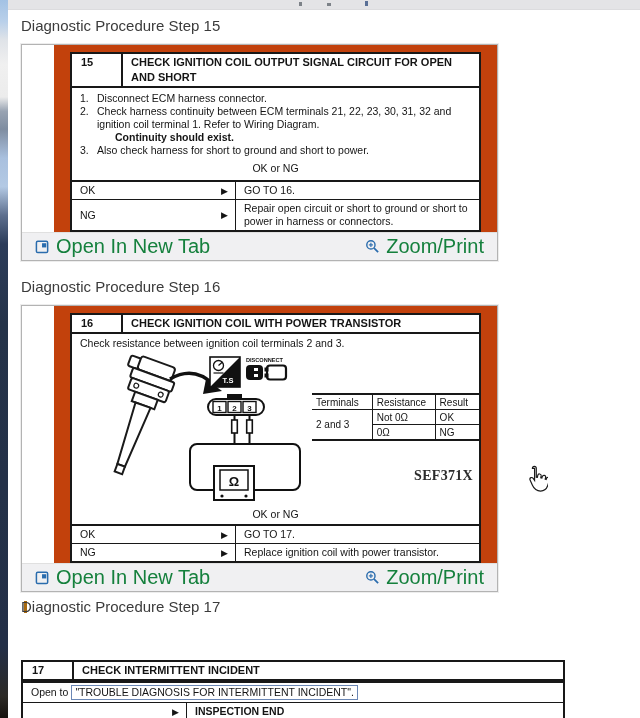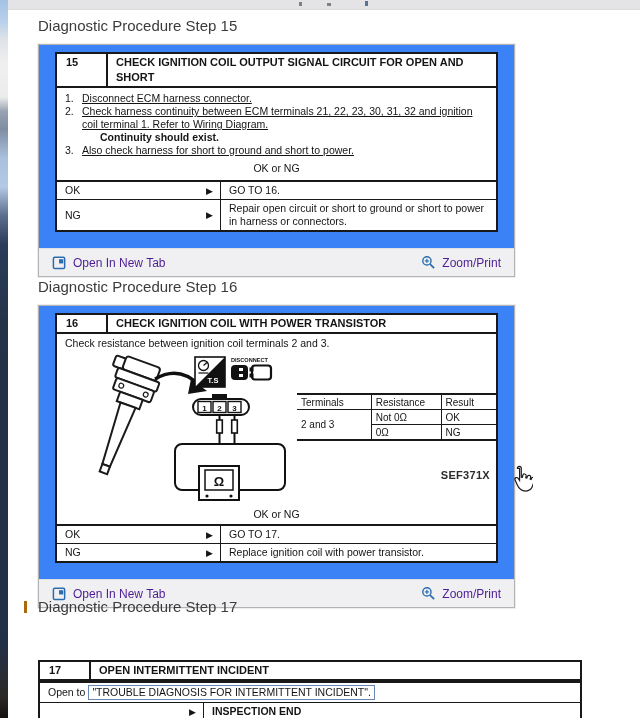--- a/index.html
+++ b/index.html
@@ -10,64 +10,64 @@
   .top-strip{position:absolute;left:0;top:0;width:640px;height:9px;background:#e4e4e6;
              border-bottom:1px solid #dcdcde;}
   .top-mark{position:absolute;background:#7d8288;}
   .left-strip{position:absolute;left:0;top:0;width:8px;height:718px;
     background:linear-gradient(180deg,#a3c2e4 0%,#b9d0ea 3%,#dfe3e8 5.5%,#f0f0f0 9%,
       #ececec 13.5%,#98a3b2 15.5%,#7f8da1 18%,#a9c0de 22%,#b3c9e4 26%,#5d6f8e 30%,
       #2c3c59 34%,#253349 45%,#232f47 90%,#2c2a26 97%,#15120e 100%);}
   .caret-mark{position:absolute;left:24px;top:601px;width:3px;height:12px;background:#a8690f;}
 
   
-  .section{position:absolute;left:38px;width:477px;}
+  .section{position:absolute;left:21px;width:477px;}
   #sec15{top:16px}#sec16{top:277px}#sec17{top:597px}
   .sec-title{font-size:15px;color:#3b3b3b;font-weight:400;margin:0 0 9px 0;line-height:19px;}
 
   .card{background:#fff;border:1px solid #b3b3b3;box-shadow:0 0 0 1px #ededed;}
-  .scan{padding:7px 16px 16px 16px;background:#3b82f6;}
+  .scan{padding:7px 16px 0 16px;background:#c2410c;margin-left:32px;}
 
   
   .dtable{border:2px solid #181818;color:#141414;font-size:10.5px;line-height:13px;background:#fff;}
   .dt-head{display:flex;border-bottom:2px solid #181818;font-weight:bold;font-size:11px;line-height:15px;}
   .dt-no{width:40px;padding:1px 0 1px 9px;border-right:2px solid #181818;}
   .dt-title{padding:1px 8px;flex:1;border-radius:6px;}
   .dt-body{padding:4px 8px 2px 8px;}
   .num-item{display:flex;}
   .num{width:17px;flex:none;}
-  .itext{flex:1;text-decoration:underline;}
+  .itext{flex:1;}
   .bold-line{font-weight:bold;padding-left:35px;}
   .okng{text-align:center;font-weight:normal;font-size:10.5px;padding:5px 0 3px 0;}
   .action-row{display:flex;border-top:1.5px solid #181818;}
   .action-row.first{border-top:2px solid #181818;}
   .ar-left{width:148px;flex:none;display:flex;justify-content:space-between;align-items:center;
            padding:2px 7px 2px 8px;border-right:1.5px solid #181818;}
   .arrow{font-size:9px;line-height:12px;}
   .ar-right{flex:1;padding:2px 8px;}
 
   
   .diag{position:relative;height:150px;margin-top:2px;}
   .intro-line{padding:3px 8px 1px 8px;border-bottom:none;}
   .rtable{position:absolute;left:240px;top:40px;border-collapse:collapse;font-size:10px;
           color:#151515;border-top:2.5px solid #181818;border-bottom:2.5px solid #181818;}
   .rtable td{border:1px solid #1a1a1a;text-align:left;height:14px;padding:0 4px;}
   .rtable td:first-child{border-left:none;}
   .rtable td:last-child{border-right:none;}
   .rtable tr:first-child td{border-top:none;}
   .rtable tr:last-child td{border-bottom:none;}
   .c-term{width:88px}.c-res{width:72px}.c-result{width:64px}
-  .ref-code{position:absolute;right:6px;top:116px;font-size:11px;font-weight:bold;color:#2c2c2c;
-            letter-spacing:.3px;}
+  .ref-code{position:absolute;right:6px;top:116px;font-size:14px;font-weight:bold;color:#2c2c2c;
+            letter-spacing:.3px;font-family:Liberation Serif, serif;}
   .cursor{position:absolute;left:450px;top:112px;width:26px;height:30px;}
 
   
   .card-footer{display:flex;justify-content:space-between;align-items:center;height:27px;
                background:#f0f0f2;border-top:1px solid #e0e0e0;padding:0 13px;}
-  .flink{display:flex;align-items:center;gap:6px;color:#4c1d95;font-size:12px;
+  .flink{display:flex;align-items:center;gap:6px;color:#15803d;font-size:20px;
          text-decoration:none;cursor:pointer;}
   .flink svg{display:block;}
 
   
   #t17{width:540px;border-bottom-width:3px;margin-top:44px;}
   .refer-row{display:flex;align-items:center;padding:2px 0 2px 8px;border-top:2px solid #181818;}
   .refer-box{border:1.5px solid #6b87b5;padding:0 3px;margin-left:3px;cursor:pointer;}
 </style>
 </head>
 <body>
@@ -283,21 +283,21 @@
         </a>
       </div>
     </div>
   </div>
 
   <div class="section" id="sec17">
     <h2 class="sec-title">Diagnostic Procedure Step 17</h2>
     <div class="dtable" id="t17">
       <div class="dt-head">
         <div class="dt-no">17</div>
-        <div class="dt-title">OPEN INTERMITTENT INCIDENT</div>
+        <div class="dt-title">CHECK INTERMITTENT INCIDENT</div>
       </div>
       <div class="refer-row">
         <span>Open to</span>
         <span class="refer-box">"TROUBLE DIAGNOSIS FOR INTERMITTENT INCIDENT".</span>
       </div>
       <div class="action-row">
         <div class="ar-left">
           <span></span>
           <span class="arrow">▶</span>
         </div>

